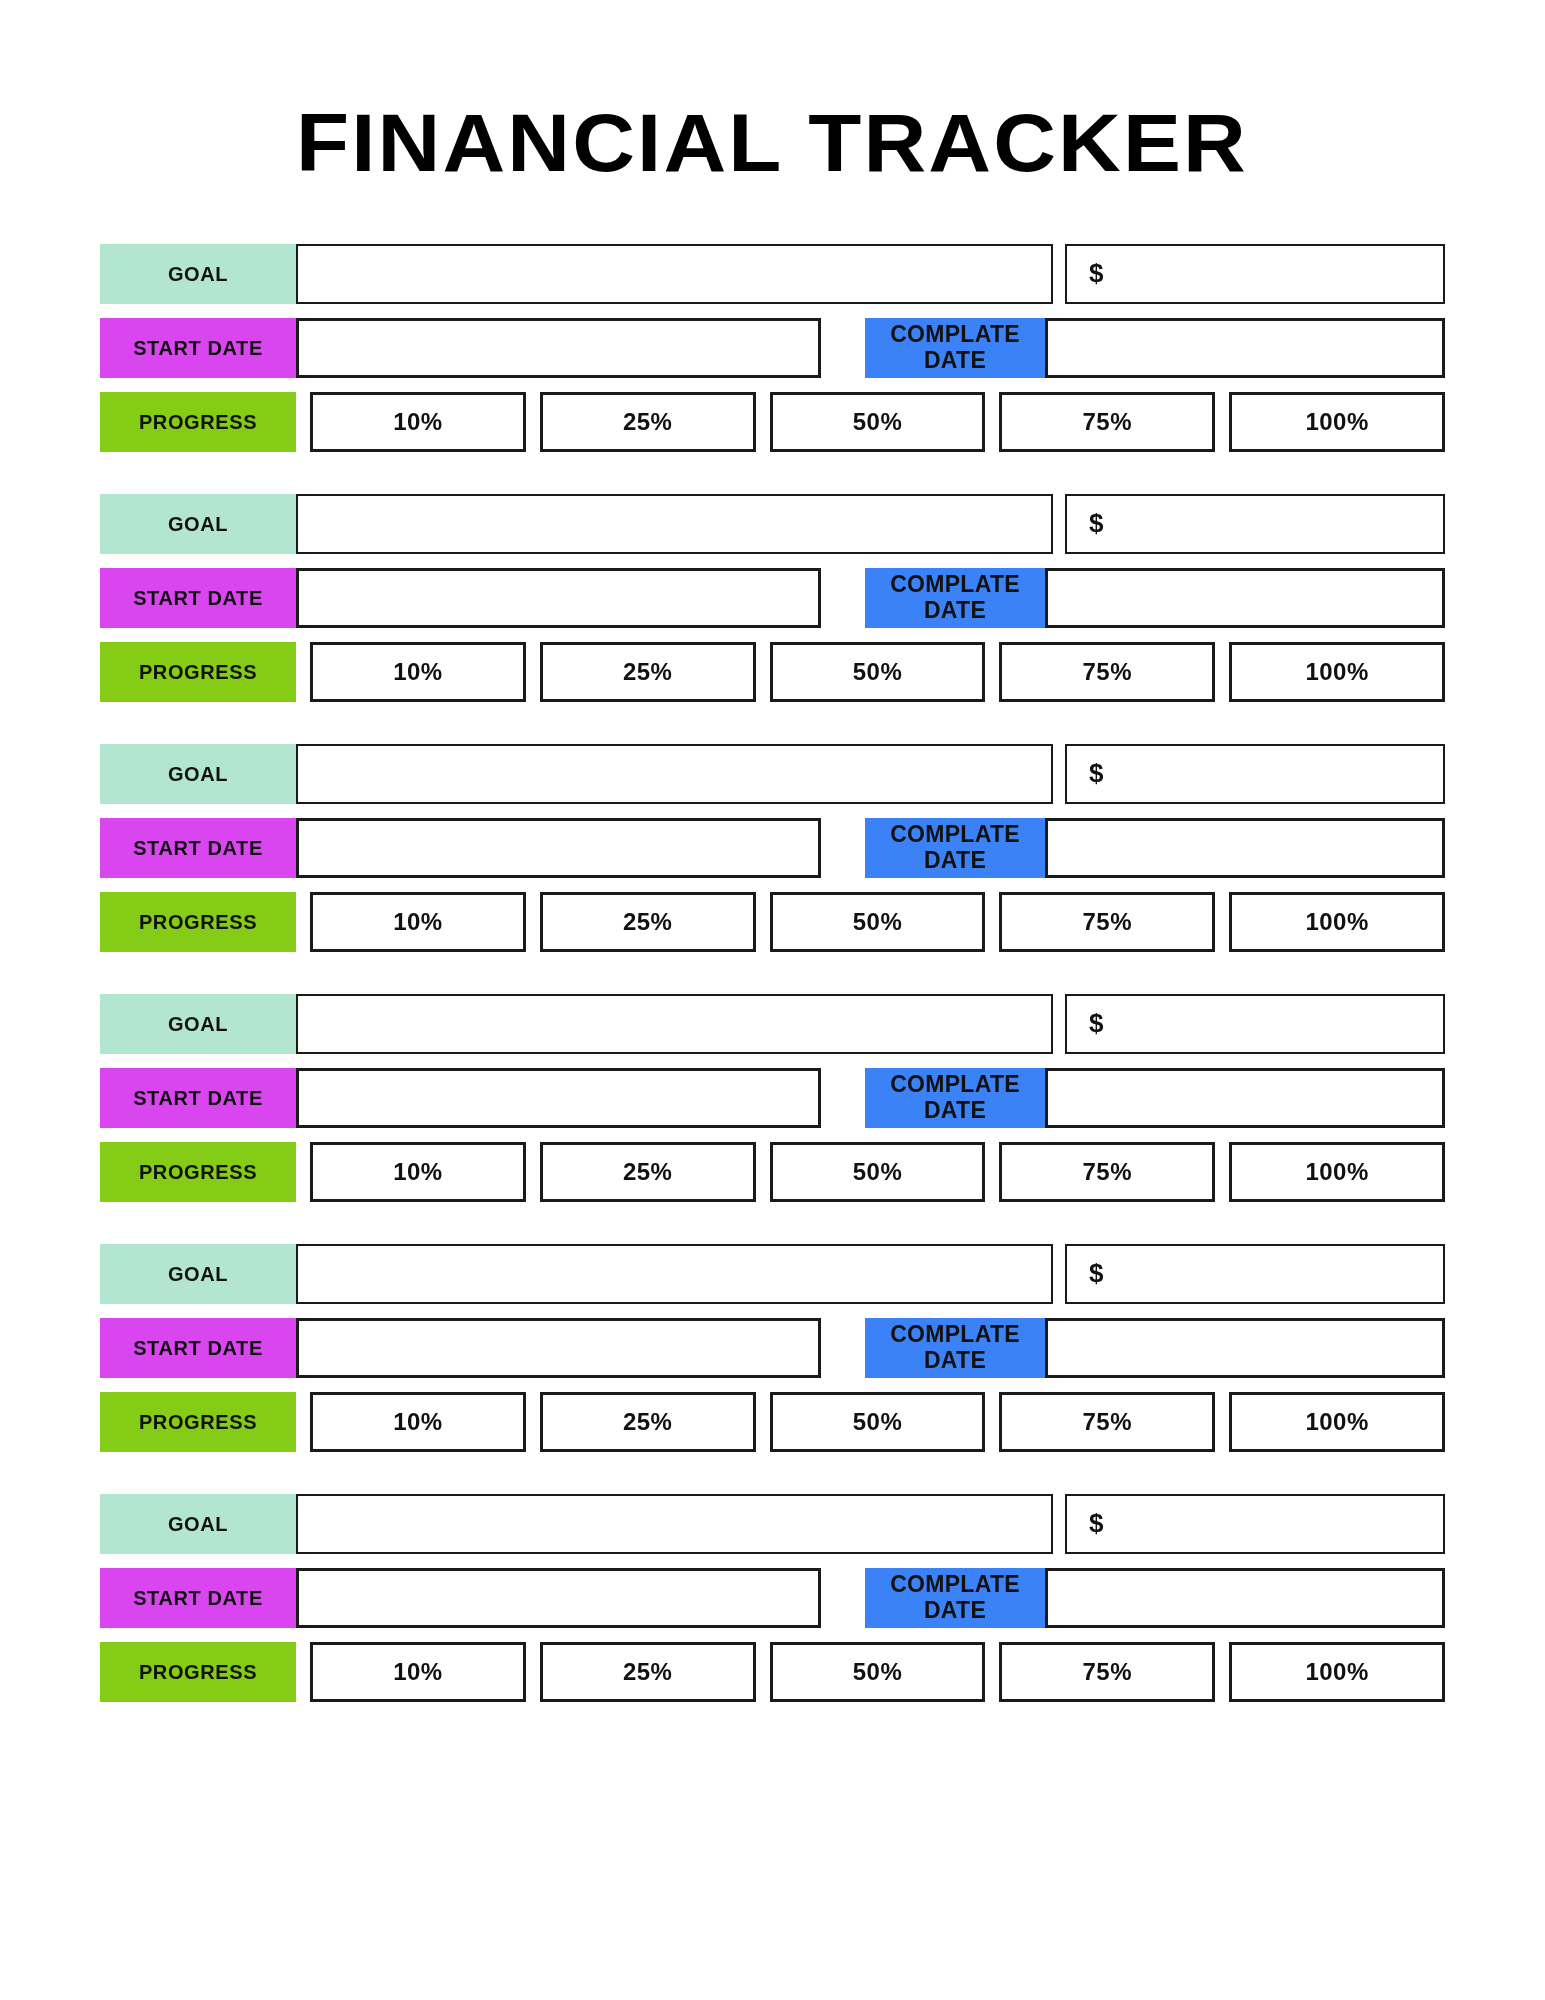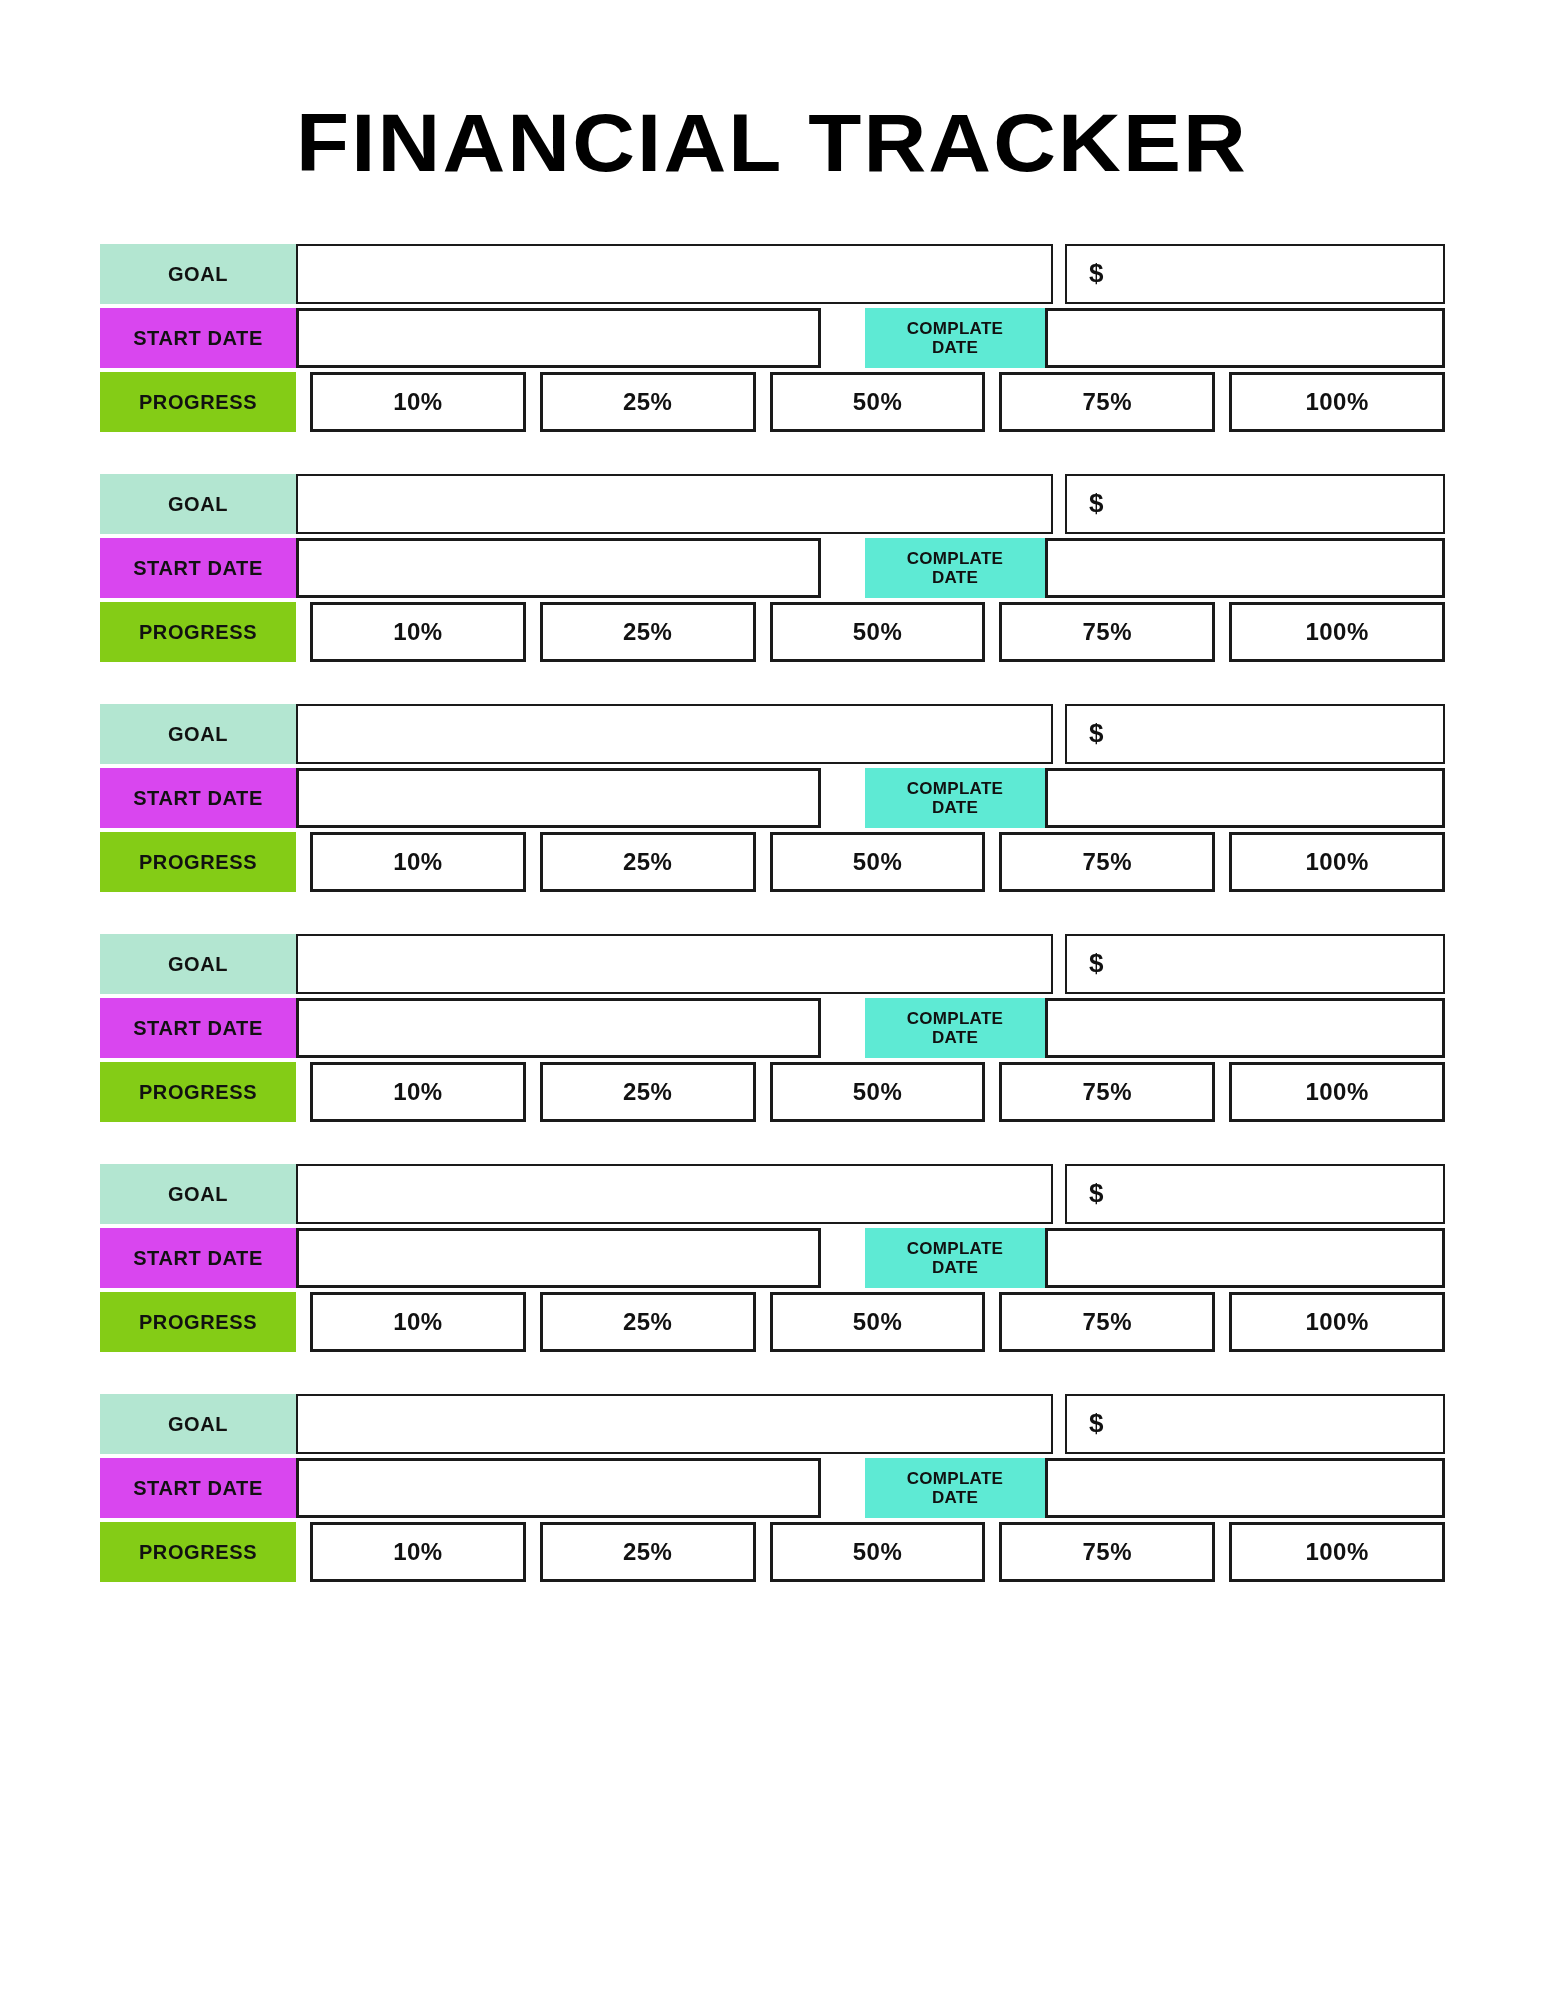--- a/index.html
+++ b/index.html
@@ -46,21 +46,21 @@
 
   
   .groups {
     display: flex;
     flex-direction: column;
     gap: 42px;
   }
   .group {
     display: flex;
     flex-direction: column;
-    gap: 4px;
+    gap: 14px;
   }
 
   .row {
     display: flex;
     align-items: stretch;
     height: 60px;
     width: 100%;
   }
 
   
@@ -74,23 +74,23 @@
     letter-spacing: 0.6px;
     color: #111111;
     text-align: center;
     line-height: 1.12;
     box-sizing: border-box;
   }
   .chip.goal     { background: #b3e6d1; }
   .chip.start    { background: #d946ef; }
   .chip.progress { background: #84cc16; }
   .chip.complete {
-    background: #5eead4;
+    background: #3b82f6;
     flex: 0 0 180px;
-    font-size: 17px;
+    font-size: 23px;
     letter-spacing: 0.3px;
     margin-left: 44px;
   }
 
   
   .box {
     background: #ffffff;
     border: 3px solid #1a1a1a;
     box-sizing: border-box;
     display: flex;

